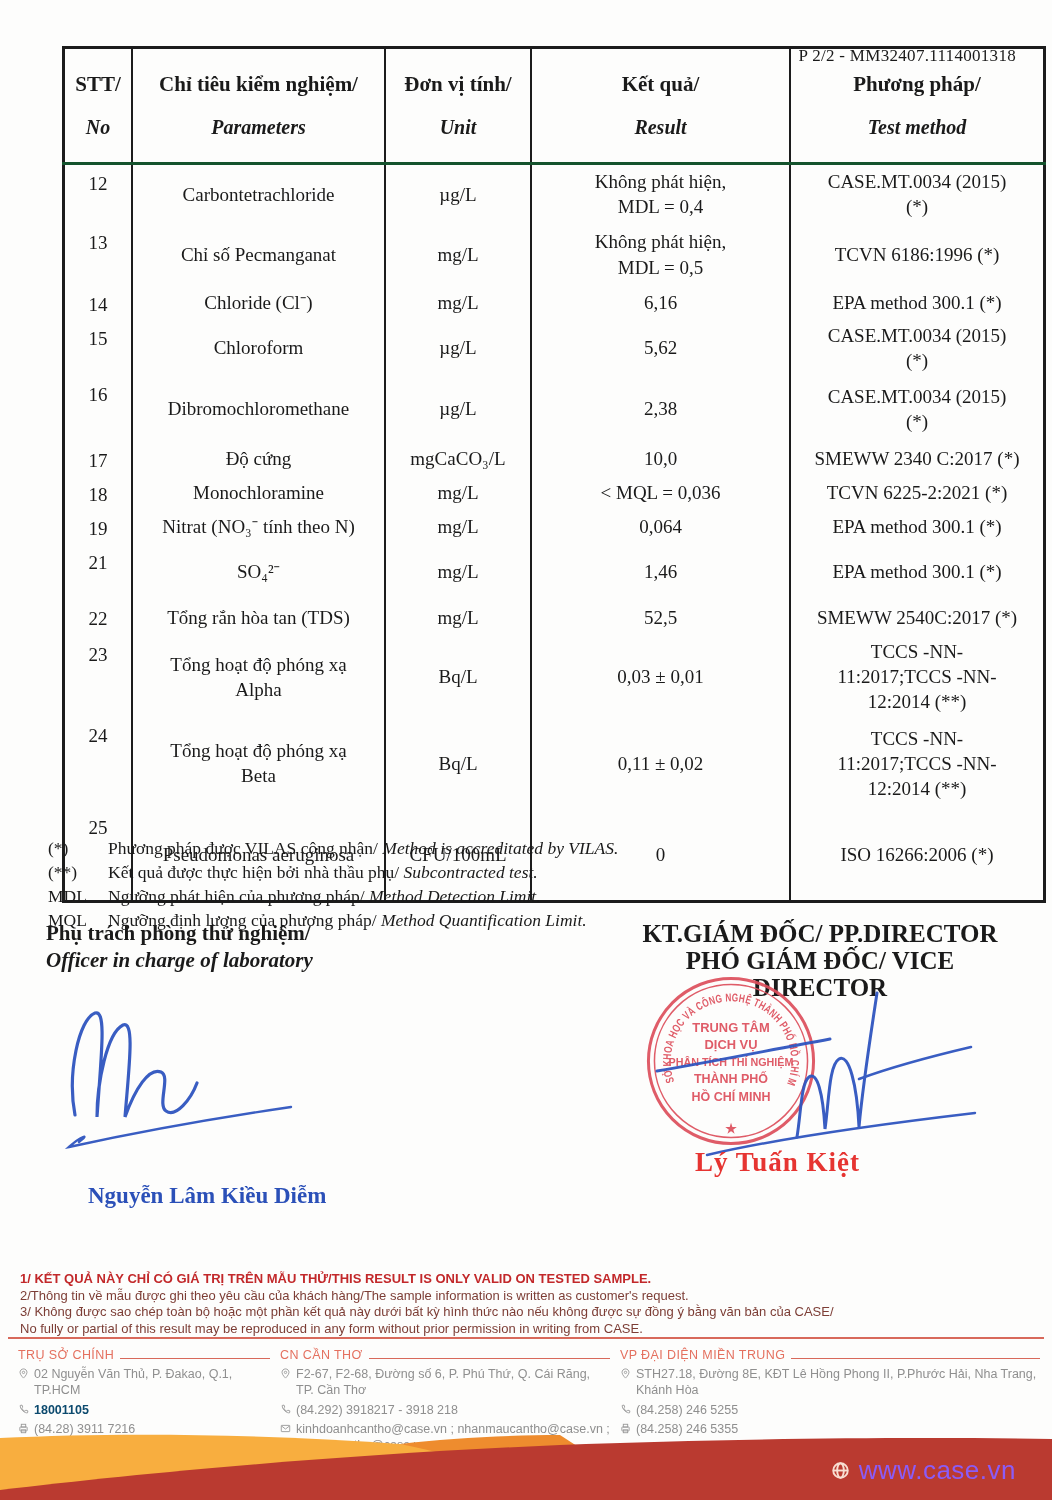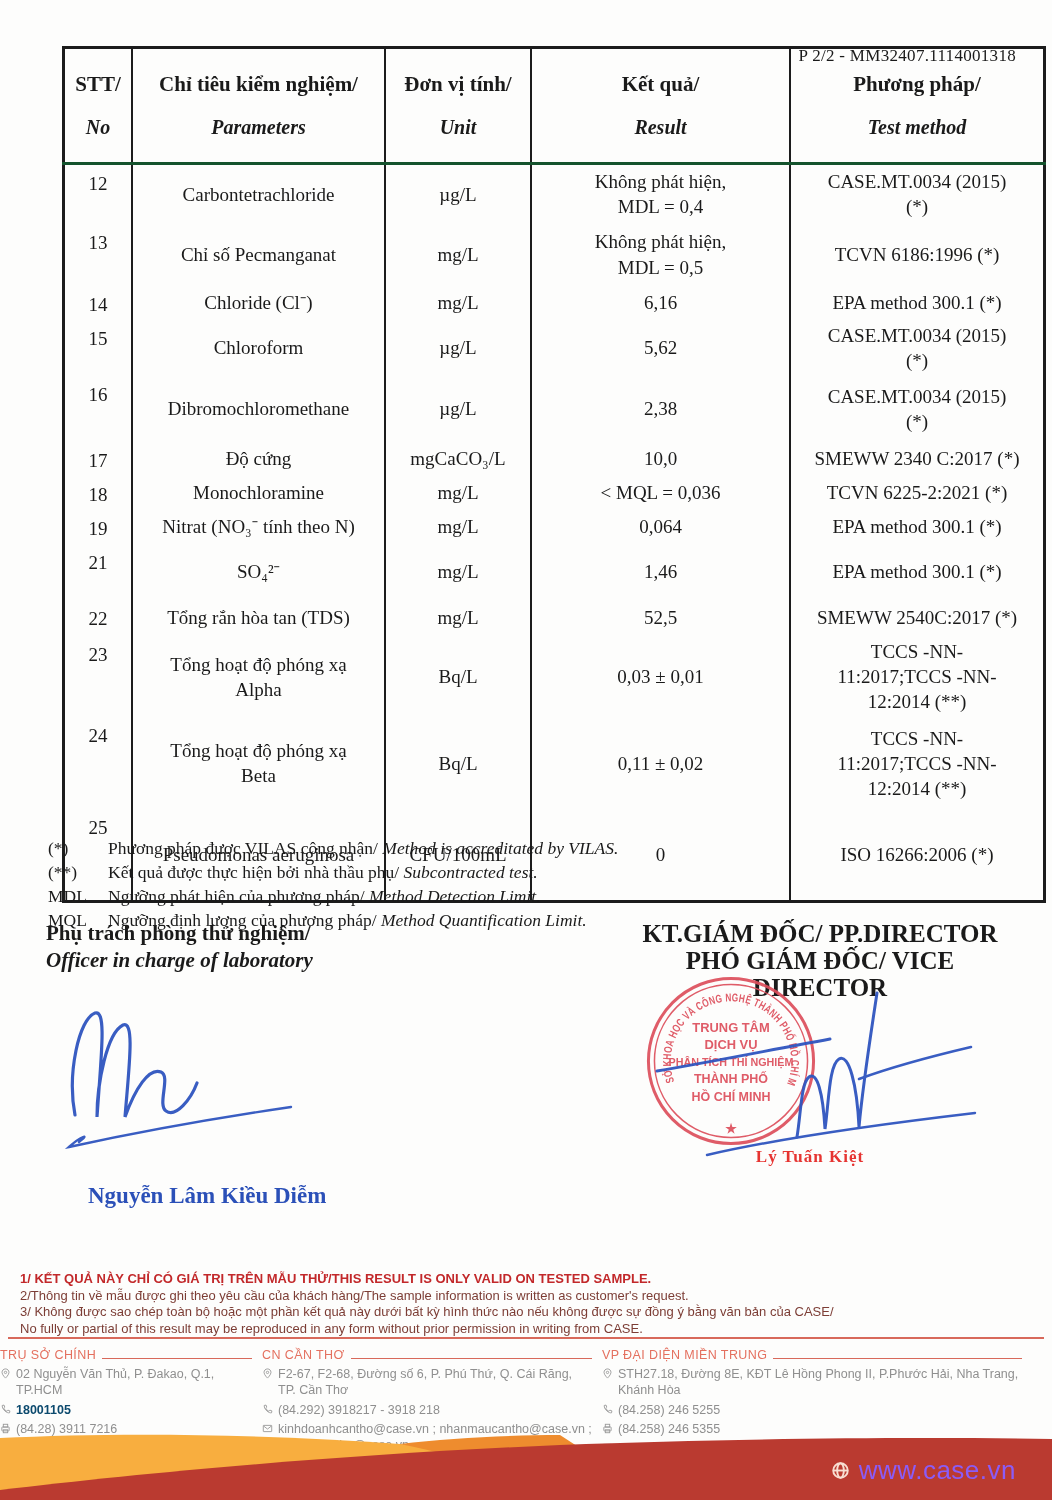--- a/index.html
+++ b/index.html
@@ -35,29 +35,29 @@
   .sig-title-left{position:absolute;left:46px;top:920px;font-size:21px;font-weight:bold;line-height:27px;}
   .sig-title-left .en{font-style:italic;}
   .sig-title-right{position:absolute;left:630px;top:920px;width:380px;text-align:center;
                    font-size:25px;font-weight:bold;line-height:27px;}
   
   .stamp-svg{position:absolute;left:645px;top:975px;width:172px;height:172px;}
   .sig-left-svg{position:absolute;left:55px;top:995px;width:250px;height:170px;}
   .sig-right-svg{position:absolute;left:645px;top:975px;width:335px;height:195px;}
   .stamp-text{font-family:"Liberation Sans",sans-serif;font-weight:bold;fill:#dd4f5c;}
   .name-left{position:absolute;left:88px;top:1183px;font-size:23px;font-weight:bold;color:#2b50b8;}
-  .name-right{position:absolute;left:695px;top:1147px;width:230px;text-align:center;
-              font-size:17px;font-weight:bold;color:#e63431;letter-spacing:1px;}
+  .name-right{position:absolute;left:695px;top:1147px;width:230px;
+              font-size:27px;font-weight:bold;color:#e63431;letter-spacing:1px;}
   
   .disclaimers{position:absolute;left:20px;top:1271px;width:1010px;
                font-family:"Liberation Sans",sans-serif;font-size:13px;line-height:16.5px;color:#7c3d35;}
   .disclaimers .disc-line:first-child{color:#c2282a;font-weight:bold;}
   
   .footer-divider{position:absolute;left:8px;right:8px;top:1337px;height:2px;background:#d8695b;}
-  .footer{position:absolute;left:0;top:1348px;display:flex;
+  .footer{position:absolute;left:18px;top:1348px;display:flex;
           font-family:"Liberation Sans",sans-serif;font-size:12.5px;color:#8f8f8f;}
   .office{margin-right:10px;}
   .office:nth-of-type(1){width:252px;} .office:nth-of-type(2){width:330px;} .office:nth-of-type(3){width:420px;}
   .office-title-row{display:flex;align-items:flex-end;margin-bottom:4px;}
   .office-title{color:#e4705f;letter-spacing:.4px;white-space:nowrap;}
   .title-rule{flex:1;border-bottom:1px solid #d8695b;margin-left:6px;margin-bottom:3px;}
   .office-line{display:flex;gap:5px;margin-top:3px;align-items:flex-start;}
   .ficon{width:11px;height:11px;flex:0 0 auto;margin-top:2px;stroke:#9a9a9a;fill:none;stroke-width:1;}
   .office-text{line-height:1.3;white-space:pre-line;}
   .office-line.bold .office-text{font-weight:bold;color:#0c4a6e;}

